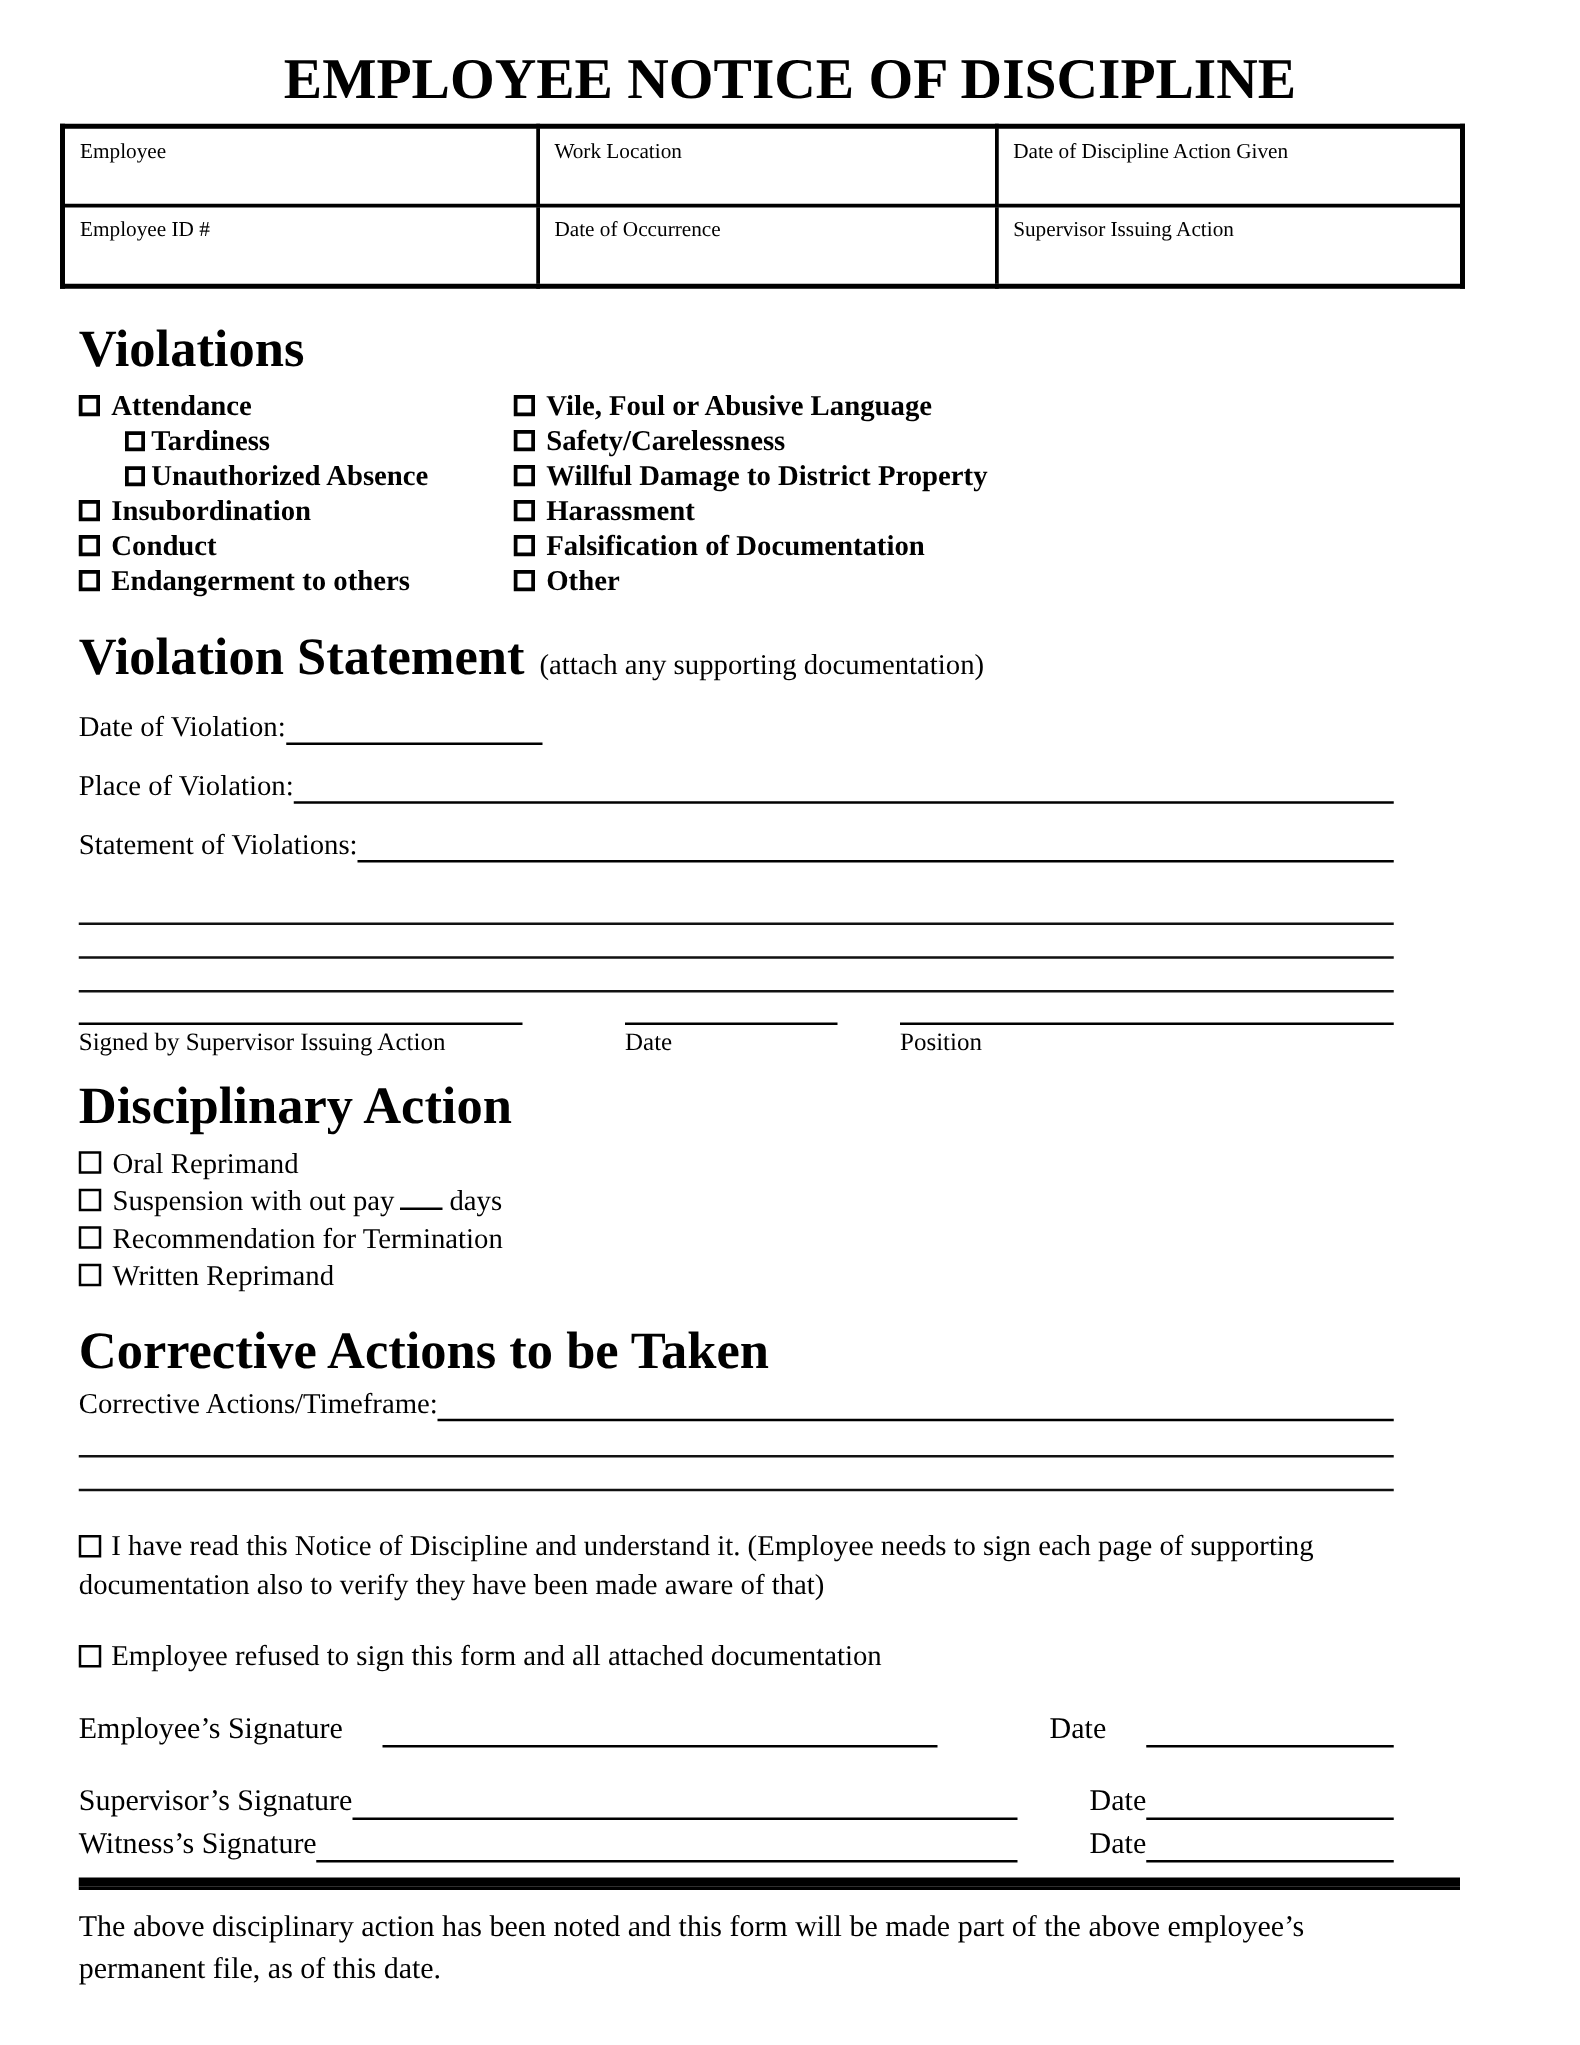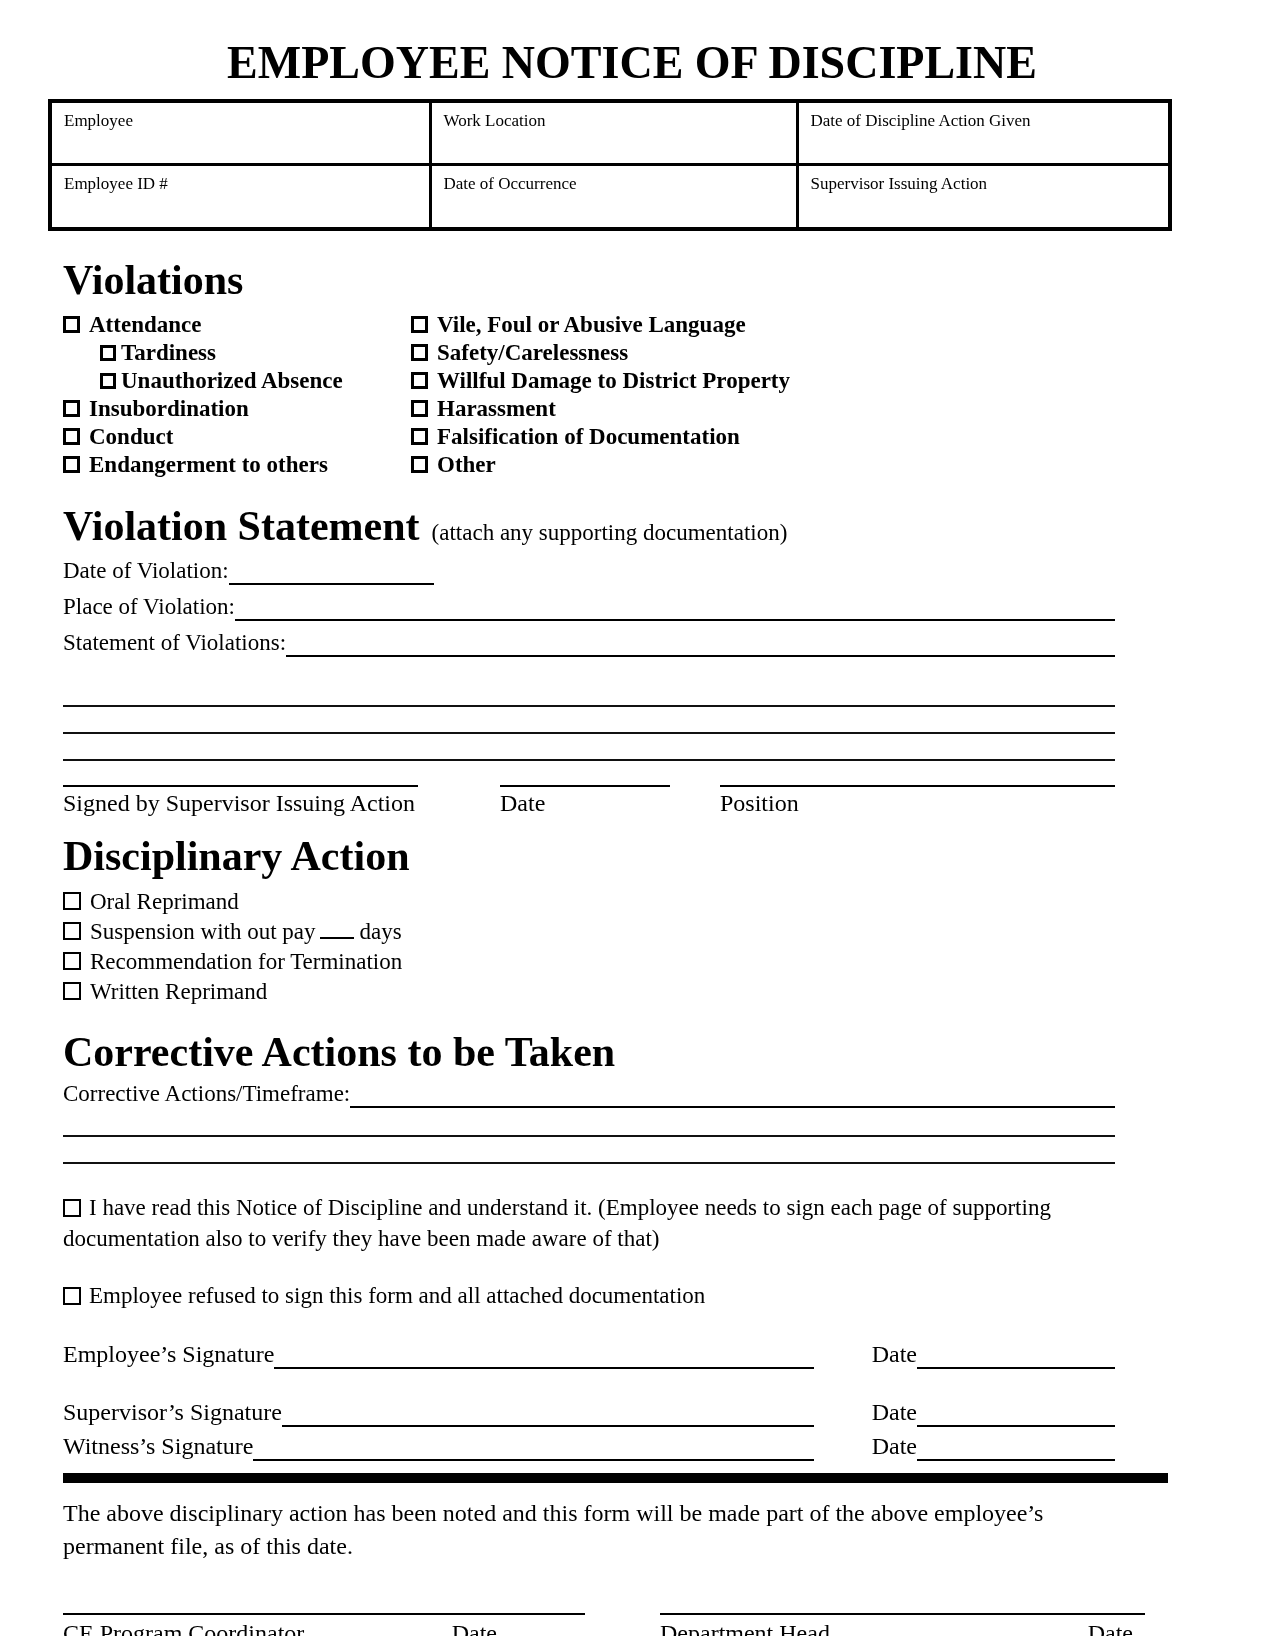--- a/index.html
+++ b/index.html
@@ -36,52 +36,52 @@
     display: inline-block; width: 17px; height: 17px;
     border: 3px solid #000; margin-right: 9px; vertical-align: -1px; background: #fff;
   }
   .indent { padding-left: 37px; }
   .indent .cb { margin-right: 5px; width: 16px; height: 16px; }
   .sub-note { font-weight: bold; font-size: 23px; line-height: 28px; padding-left: 32px; }
 
   .heading-row { margin-top: 24px; display: flex; align-items: baseline; gap: 12px; }
   .heading-note { font-size: 23px; font-weight: normal; }
 
-  .field-row { display: flex; align-items: flex-end; font-size: 23px; line-height: 29px; margin-top: 7px; }
+  .field-row { display: flex; align-items: flex-end; font-size: 23px; line-height: 29px; margin-top: 18px; }
   .field-label { white-space: nowrap; }
   .fill { border-bottom: 2px solid #000; height: 26px; }
   .fill.w205 { width: 205px; } .fill.grow { flex: 1; }
 
   .blank-line { border-bottom: 2px solid #111; height: 27px; }
   .blank-line.first { height: 50px; }
 
   .signed-row { display: flex; }
   .signed-c1 { width: 355px; margin-right: 82px; }
   .signed-c2 { width: 170px; margin-right: 50px; }
   .signed-c3 { flex: 1; }
   .sline { height: 26px; border-bottom: 2px solid #000; }
-  .slabel { font-size: 24px; padding-top: 3px; }
+  .slabel { font-size: 20px; padding-top: 3px; }
 
   #action-heading { margin-top: 16px; }
   .da-grid { display: flex; margin-top: 8px; flex-direction: column; }
   .da-c1 { width: 415px; } .da-c2 { width: 357px; } .da-c3 { flex: 1; }
   .da-grid .cb-item { font-weight: normal; line-height: 30px; }
   .da-grid .cb { border-width: 2px; width: 18px; height: 18px; }
   .gapline { display: inline-block; width: 34px; height: 20px; border-bottom: 2px solid #000; margin: 0 6px 0 4px; }
 
   #corrective-heading { margin-top: 22px; }
   #timeframe-row { margin-top: 4px; }
   .blank-line.sp { margin-top: 2px; }
 
   p.ack { font-size: 23px; line-height: 31px; margin: 28px 0 0 0; }
   p.ack .cb { border-width: 2px; width: 18px; height: 18px; margin-right: 8px; vertical-align: -2px; }
   p.ack.refused { margin-top: 26px; }
 
   .sig-row { display: flex; align-items: flex-end; font-size: 24px; line-height: 30px; }
-  .sig-row.employee { margin-top: 28px; }
+  .sig-row.employee { margin-top: 28px; gap: 32px; }
   .sig-row.supervisor { margin-top: 28px; }
   .sig-row.witness { margin-top: 4px; }
   .sig-line { flex: 1; border-bottom: 2px solid #000; height: 26px; }
   .date-label { margin-left: 58px; }
   .date-line { width: 198px; border-bottom: 2px solid #000; height: 26px; }
 
   .double-rule {
     margin-top: 12px; margin-right: -53px; height: 3px;
     border-top: 7px solid #000; border-bottom: 3px solid #000;
   }

